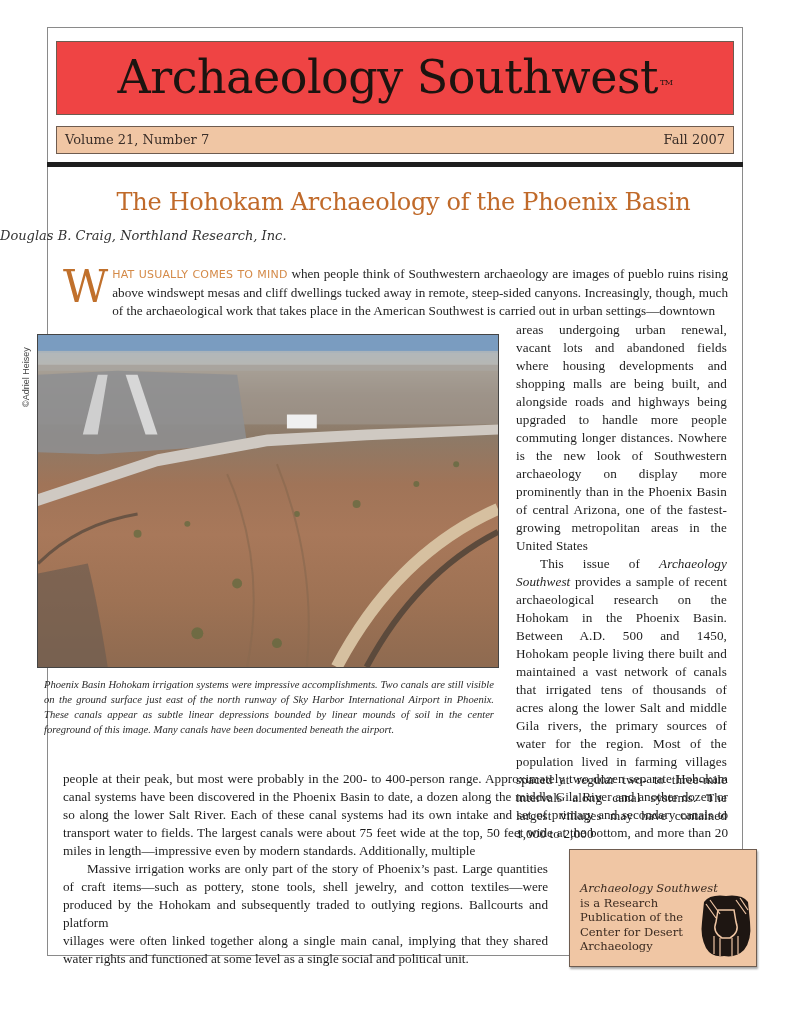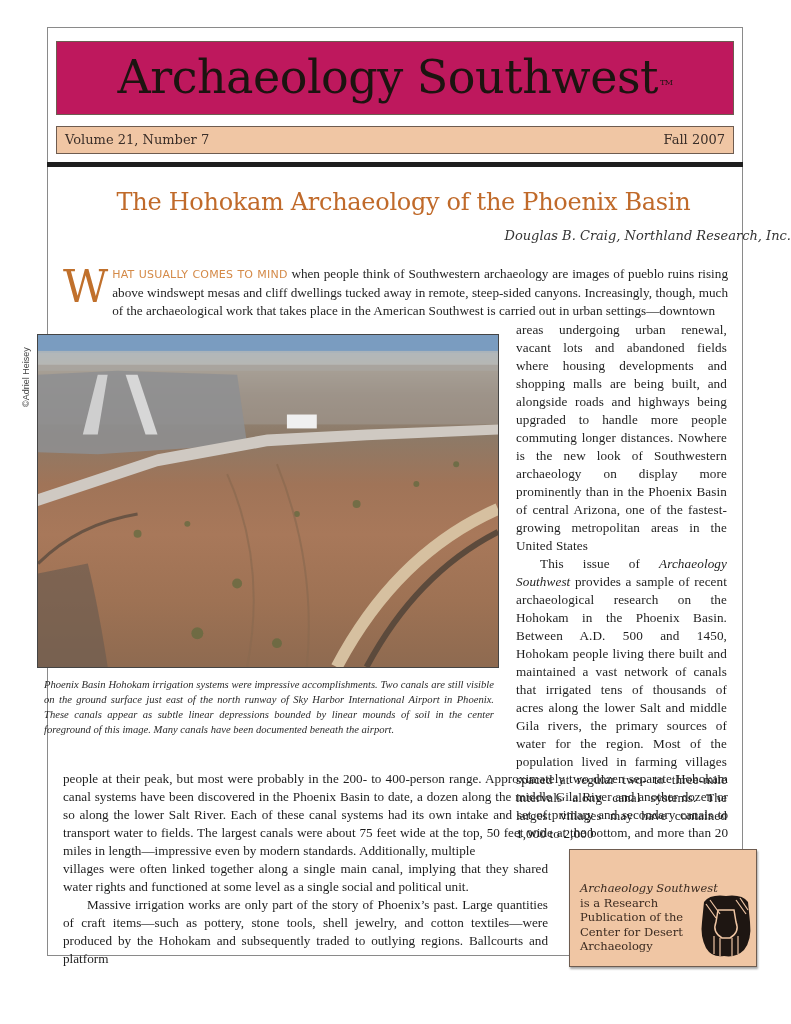--- a/index.html
+++ b/index.html
@@ -3,40 +3,40 @@
 <meta charset="utf-8">
 <style>
   html, body { margin: 0; padding: 0; background: #ffffff; }
   body { width: 791px; height: 1024px; position: relative; overflow: hidden;
          font-family: "Liberation Serif", "DejaVu Serif", serif; color: #222; }
 
   .page-frame { position: absolute; left: 47px; top: 27px; width: 696px; height: 929px;
                 border: 1px solid #8a8a8a; box-sizing: border-box; background: #fff; }
 
   .masthead { position: absolute; left: 56px; top: 41px; width: 678px; height: 74px;
-              background: #be185d; border: 1.5px solid #6e5c50; box-sizing: border-box;
+              background: #ef4444; border: 1.5px solid #6e5c50; box-sizing: border-box;
               text-align: center; }
   .masthead-title { position: absolute; left: 0; right: 0; top: 8px;
                     font-family: "DejaVu Serif", serif; font-size: 46px; letter-spacing: -0.5px;
                     color: #1c1410; font-weight: normal; line-height: 54px; }
   .tm { font-size: 8px; vertical-align: top; position: relative; top: 6px; margin-left: 2px; }
 
   .issue-bar { position: absolute; left: 56px; top: 126px; width: 678px; height: 28px;
                background: #f0c6a4; border: 1.5px solid #6e5c50; box-sizing: border-box;
                font-family: "DejaVu Serif", serif; font-size: 13px; color: #3a2e28; }
   .issue-bar span { position: absolute; top: 5px; }
   .issue-vol { left: 8px; }
   .issue-center { left: 0; right: 0; text-align: center; }
   .issue-date { right: 8px; }
 
   .thick-rule { position: absolute; left: 47px; top: 162px; width: 696px; height: 5px; background: #1e1e1e; }
 
   .article-title { position: absolute; left: 8px; width: 791px; top: 188px; text-align: center;
                    font-family: "DejaVu Serif", serif; font-size: 24px; color: #c06a2a; letter-spacing: -0.3px; }
-  .byline { position: absolute; left: 0; width: 791px; top: 228px; text-align: right;
+  .byline { position: absolute; left: 0; width: 791px; top: 228px; text-align: left;
             font-family: "DejaVu Serif", serif; font-style: italic; font-size: 13px; color: #333; }
 
   .body-text { font-size: 13.2px; line-height: 18px; text-align: justify; color: #1e1e1e; }
 
   .intro { position: absolute; left: 63px; top: 265px; width: 665px; }
   .drop-cap { float: left; font-family: "DejaVu Serif", serif; font-size: 44px; line-height: 40px;
               color: #c0702c; margin: 2px 4px 0 0; height: 38px; }
   .smallcaps-lead { color: #d48a48; font-family: "DejaVu Sans", sans-serif; font-size: 11px; letter-spacing: 0.2px; margin-top: 38px; }
 
   .photo-credit { position: absolute; left: 16px; top: 330px; width: 14px; height: 80px; }
@@ -129,22 +129,22 @@
 
 <figcaption class="caption">Phoenix Basin Hohokam irrigation systems were impressive accomplishments. Two canals are still visible on the ground surface just east of the north runway of Sky Harbor International Airport in Phoenix. These canals appear as subtle linear depressions bounded by linear mounds of soil in the center foreground of this image. Many canals have been documented beneath the airport.</figcaption>
 
 <div class="right-col body-text">
   <p>areas undergoing urban renewal, vacant lots and abandoned fields where housing developments and shopping malls are being built, and alongside roads and highways being upgraded to handle more people commuting longer distances. Nowhere is the new look of Southwestern archaeology on display more prominently than in the Phoenix Basin of central Arizona, one of the fastest-growing metropolitan areas in the United States</p>
   <p class="indent"><span>This issue of </span><i>Archaeology Southwest</i><span> provides a sample of recent archaeological research on the Hohokam in the Phoenix Basin. Between A.D. 500 and 1450, Hohokam people living there built and maintained a vast network of canals that irrigated tens of thousands of acres along the lower Salt and middle Gila rivers, the primary sources of water for the region. Most of the population lived in farming villages spaced at regular two- to three-mile intervals along canal systems. The largest villages may have contained 1,000 to 2,000</span></p>
 </div>
 
 <div class="lower body-text">
   <p>people at their peak, but most were probably in the 200- to 400-person range. Approximately two dozen separate Hohokam canal systems have been discovered in the Phoenix Basin to date, a dozen along the middle Gila River and another dozen or so along the lower Salt River. Each of these canal systems had its own intake and set of primary and secondary canals to transport water to fields. The largest canals were about 75 feet wide at the top, 50 feet wide at the bottom, and more than 20 miles in length—impressive even by modern standards. Additionally, multiple</p>
+  <p class="short indent">Massive irrigation works are only part of the story of Phoenix’s past. Large quantities of craft items—such as pottery, stone tools, shell jewelry, and cotton textiles—were produced by the Hohokam and subsequently traded to outlying regions. Ballcourts and platform</p>
   <p class="short">villages were often linked together along a single main canal, implying that they shared water rights and functioned at some level as a single social and political unit.</p>
-  <p class="short indent">Massive irrigation works are only part of the story of Phoenix’s past. Large quantities of craft items—such as pottery, stone tools, shell jewelry, and cotton textiles—were produced by the Hohokam and subsequently traded to outlying regions. Ballcourts and platform</p>
 </div>
 
 <aside class="sidebar-box">
   <div class="sidebar-lines">
     <div>Archaeology Southwest</div>
     <div>is a Research</div>
     <div>Publication of the</div>
     <div>Center for Desert</div>
     <div>Archaeology</div>
   </div>

